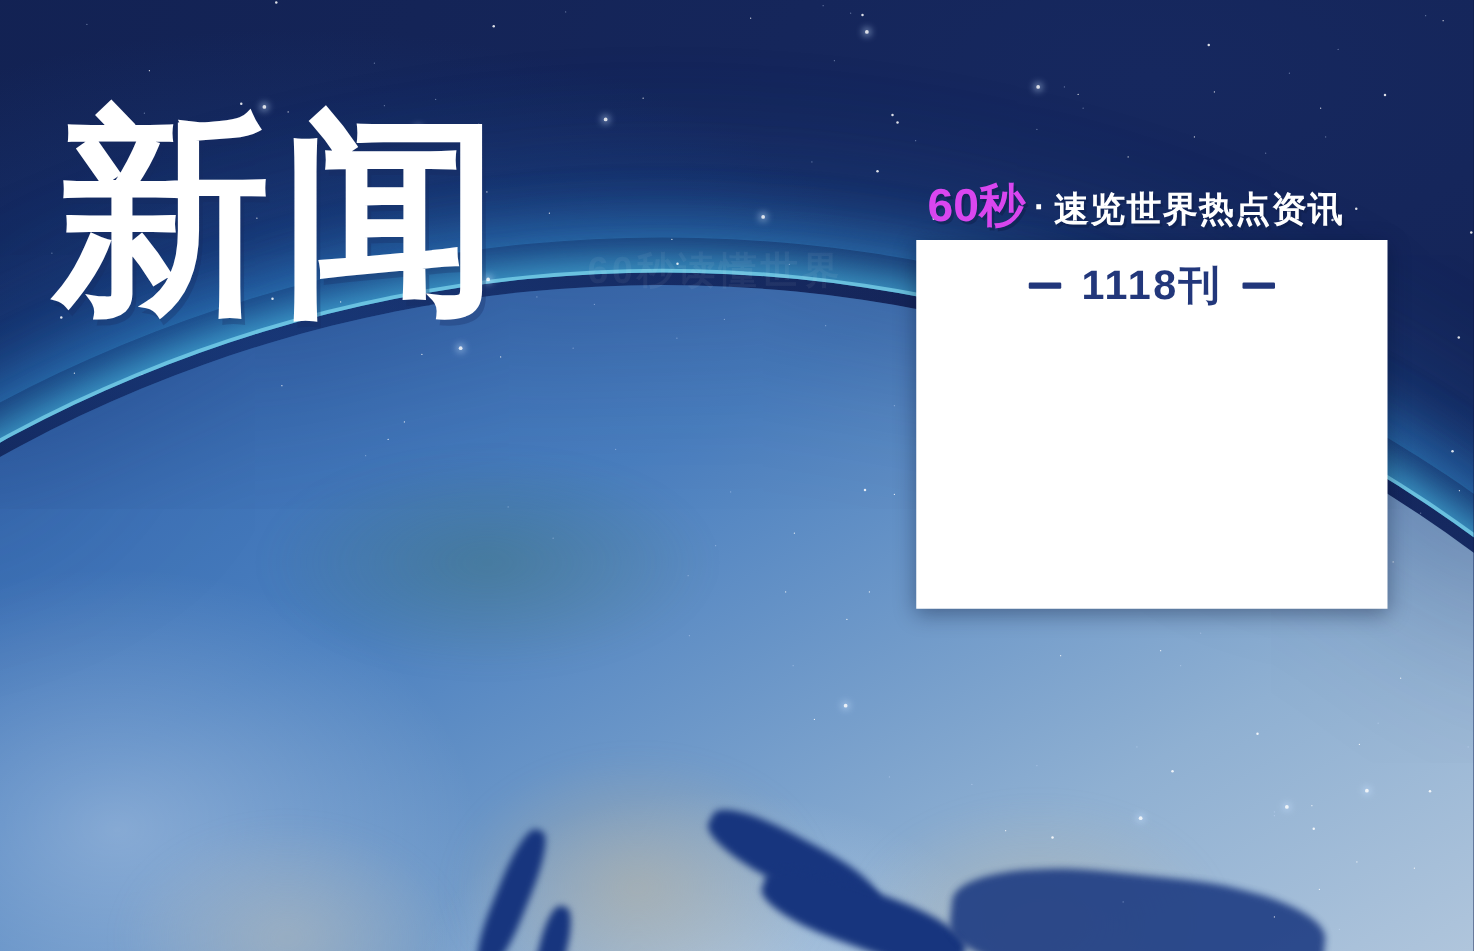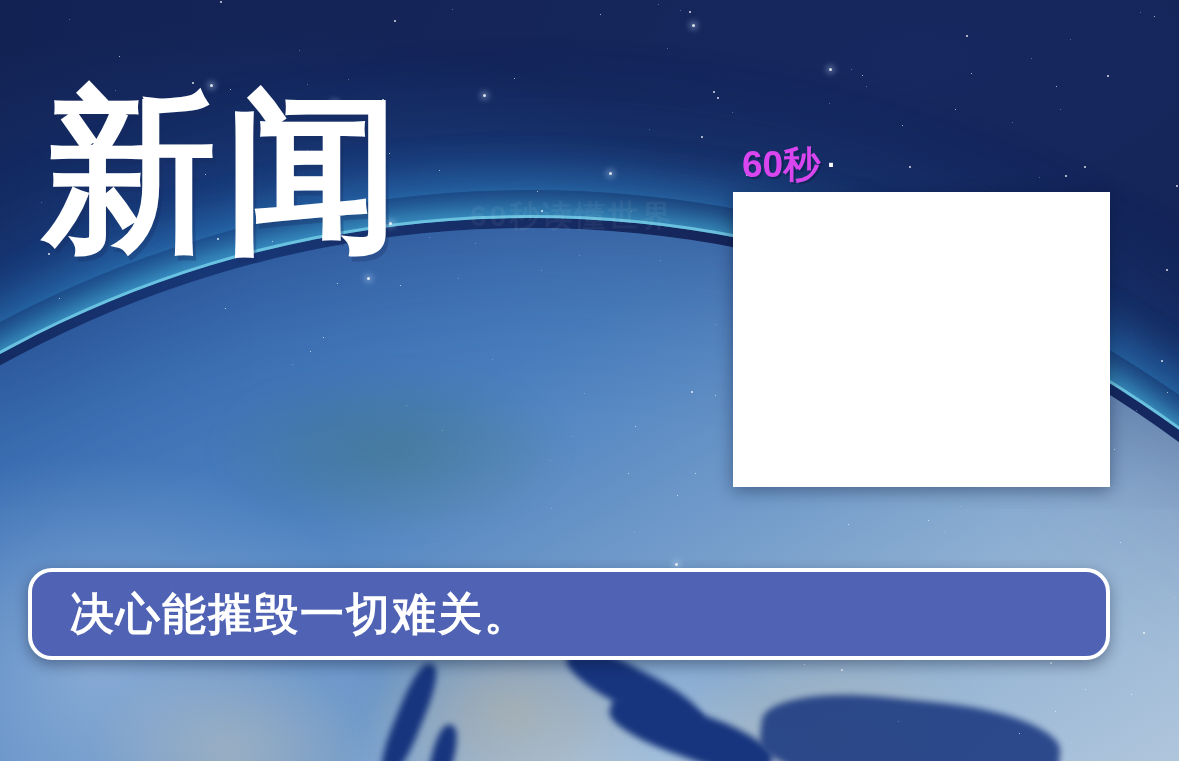--- a/index.html
+++ b/index.html
@@ -492,22 +492,25 @@
   <div class="watermark">60秒读懂世界</div>
 
   <div class="title-block">
     <div class="title-line title-xin">新闻</div>
   </div>
 
 
   <div class="tagline">
     <span class="tag-60">60秒</span>
     <span class="tag-dot">·</span>
+    <span class="tag-rest">速览世界热点资讯</span>
   </div>
 
   <div class="card">
+    <div class="card-issue">
+      <span class="issue-dash"></span>
+      <span>1118刊</span>
+      <span class="issue-dash"></span>
+    </div>
   </div>
 
-  <div class="banner">
-    <span class="banner-text">决心能摧毁一切难关。</span>
-  </div>
 
 </div>
 
 </body></html>

